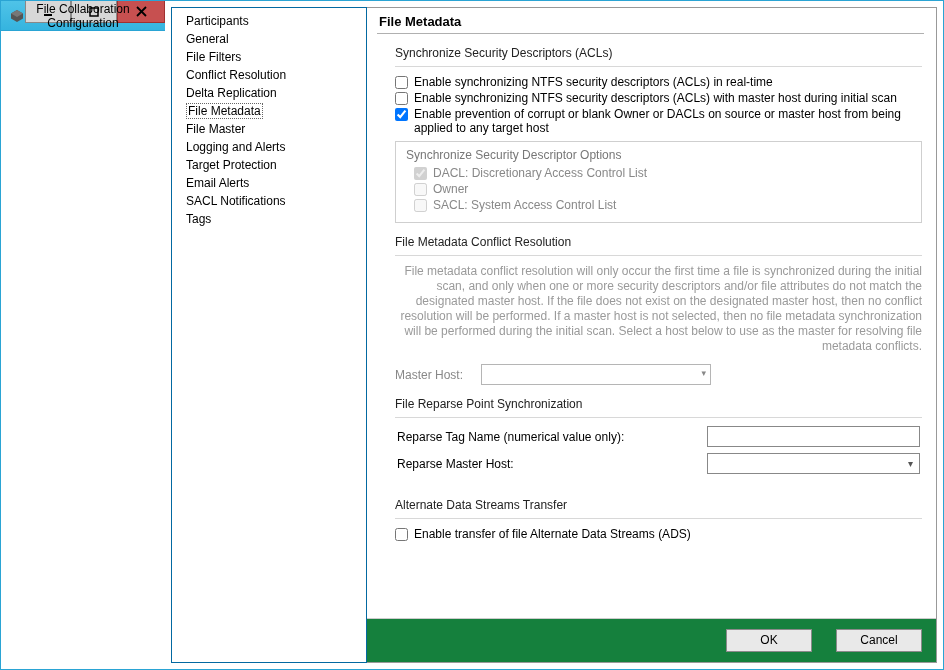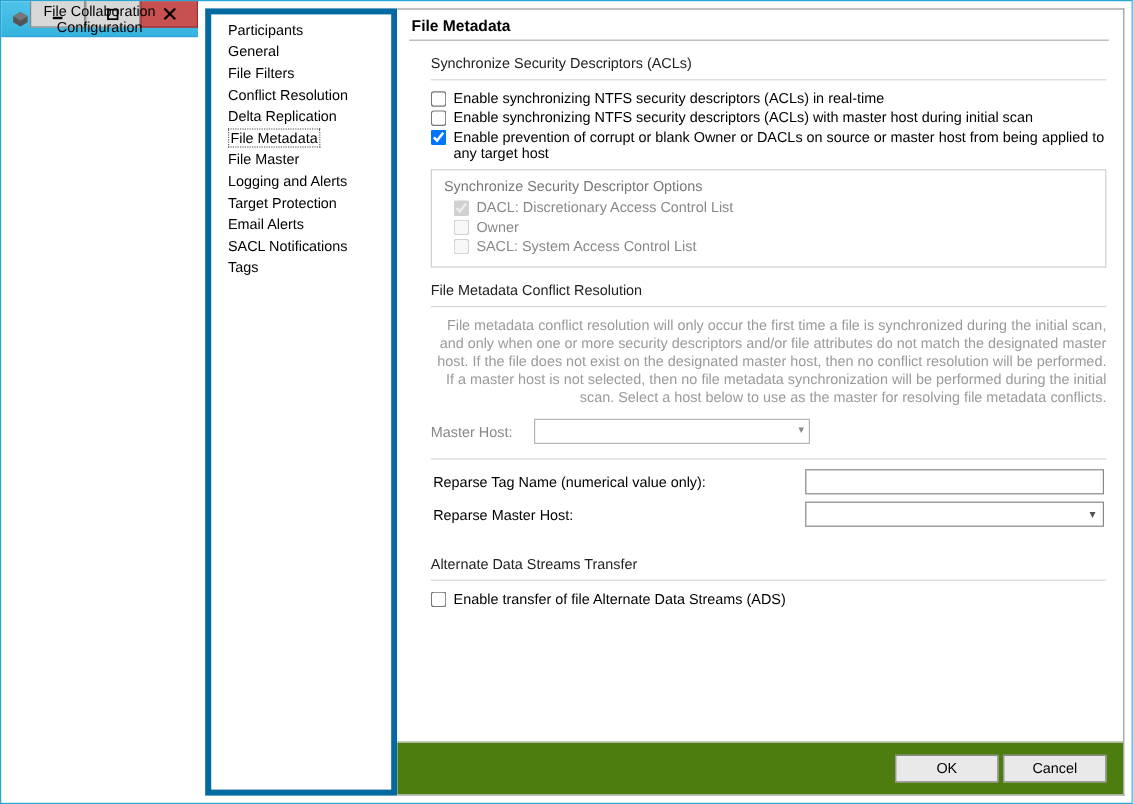--- a/index.html
+++ b/index.html
@@ -61,22 +61,22 @@
     width: 48px;
   }
   .body {
     flex: 1;
     display: flex;
     padding: 6px;
     gap: 0;
     overflow: hidden;
   }
   .sidebar {
-    width: 160px;
-    border: 5px solid #0369a1;
+    width: 196px;
+    border: 1px solid #0369a1;
     padding: 4px 0;
     background: #fff;
     overflow: auto;
   }
   .side-item {
     padding: 1px 8px 1px 14px;
     cursor: default;
     line-height: 16px;
   }
   .side-item.selected .sel-text {
@@ -184,22 +184,22 @@
     grid-template-columns: 310px 1fr;
     row-gap: 6px;
     align-items: center;
     margin: 4px 2px 24px 2px;
   }
   .footer {
     border-top: 1px solid #ccc;
     padding: 10px 14px;
     display: flex;
     justify-content: flex-end;
-    gap: 4px;
-    background: #4d7c0f;
+    gap: 24px;
+    background: #15803d;
   }
   .btn {
     min-width: 86px;
     height: 23px;
     border: 1px solid #8a8a8a;
     background: #e9e9e9;
     text-align: center;
     line-height: 21px;
     cursor: default;
     padding: 0 12px;
@@ -305,20 +305,21 @@
             <div class="field-row">
               <span class="field-label">Master Host:</span>
               <div class="combo" style="width:230px">
                 <span></span>
                 <span class="arrow">▾</span>
               </div>
             </div>
           </div>
 
           <div class="section">
+            <div class="group-heading">File Reparse Point Synchronization</div>
             <div class="group-sep"></div>
             <div class="fld-grid">
               <span>Reparse Tag Name (numerical value only):</span>
               <div class="text-input"></div>
               <span>Reparse Master Host:</span>
               <div class="text-input dd">
                 <span></span>
                 <span class="arrow">▾</span>
               </div>
             </div>

